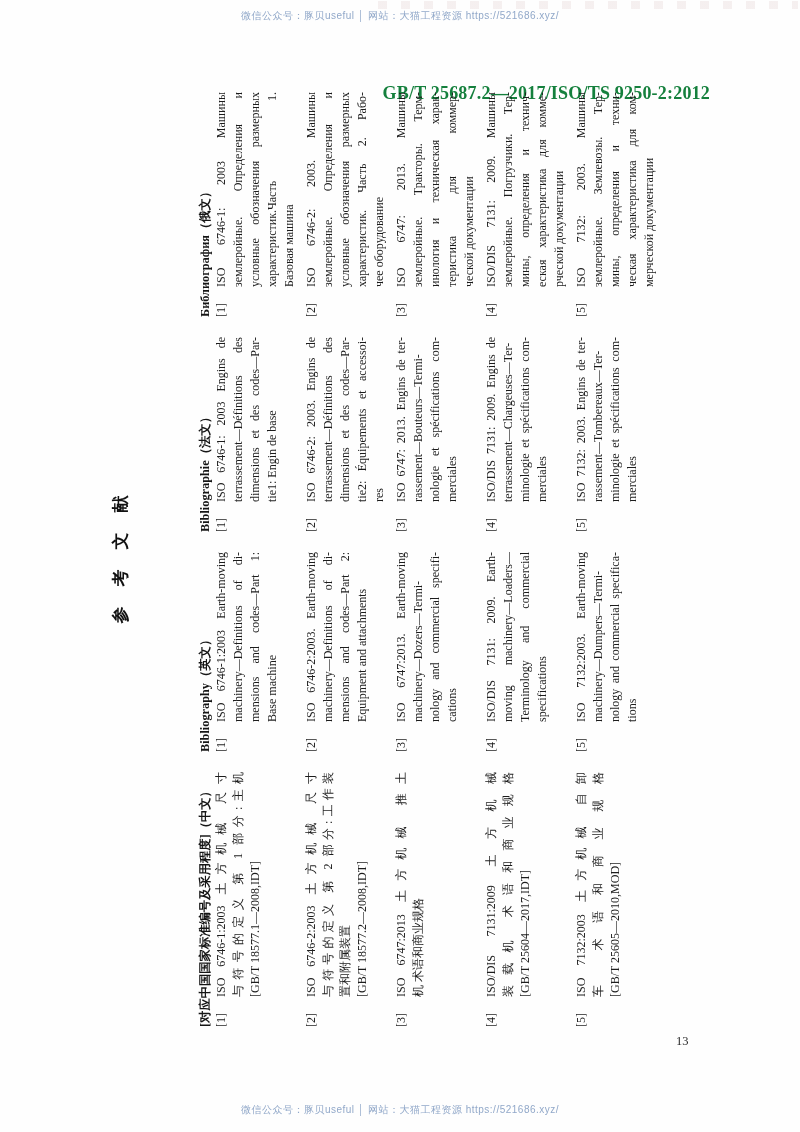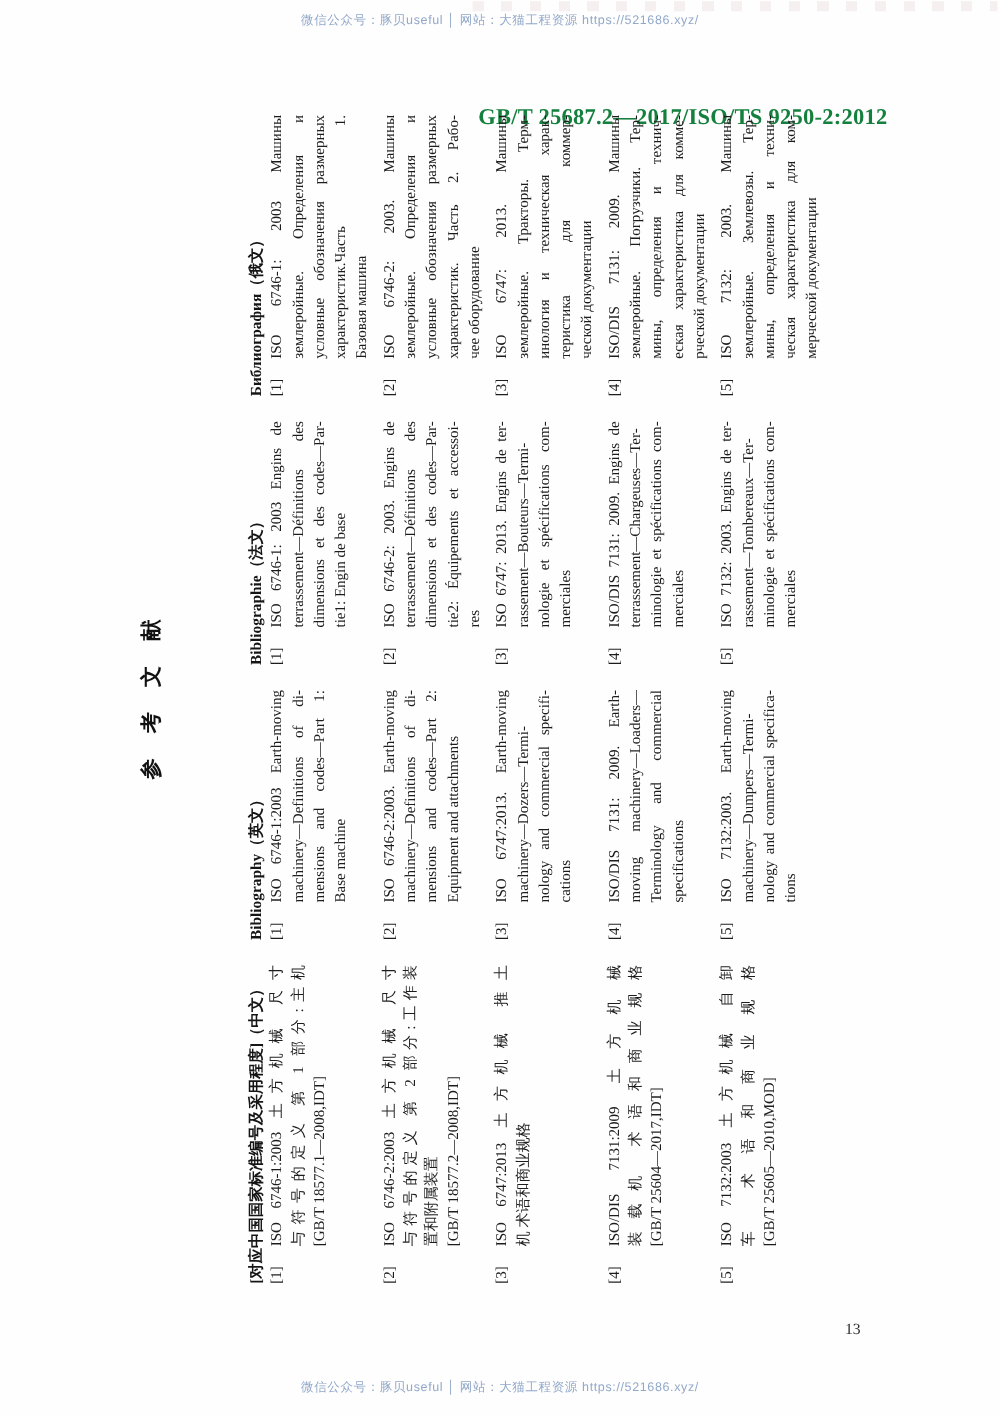--- a/index.html
+++ b/index.html
@@ -18,21 +18,21 @@
     font-family:"Liberation Sans","DejaVu Sans",sans-serif;
     font-size:10px; letter-spacing:.5px; color:#91a8c9;
   }
   .watermark.top { top:9px; }
   .watermark.bottom { top:1103px; }
   .doc-header {
     position:absolute; top:83px; left:0; width:710px; text-align:right;
     font-weight:bold; font-size:18px; letter-spacing:.2px; color:#15803d;
     white-space:nowrap;
   }
-  .page-number { position:absolute; top:1056px; left:676px; font-size:12.5px; color:#2a2a2a; }
+  .page-number { position:absolute; top:1034px; left:676px; font-size:12.5px; color:#2a2a2a; }
 
   
   .rotated-page {
     position:absolute; left:110px; top:1027px; width:935px; height:575px;
     transform:rotate(-90deg); transform-origin:0 0;
   }
   .bib-title {
     text-align:center; font-size:17px; font-weight:bold; color:#111;
     letter-spacing:20px; padding-left:20px; height:22px; line-height:22px;
     margin-bottom:66px; white-space:nowrap;

